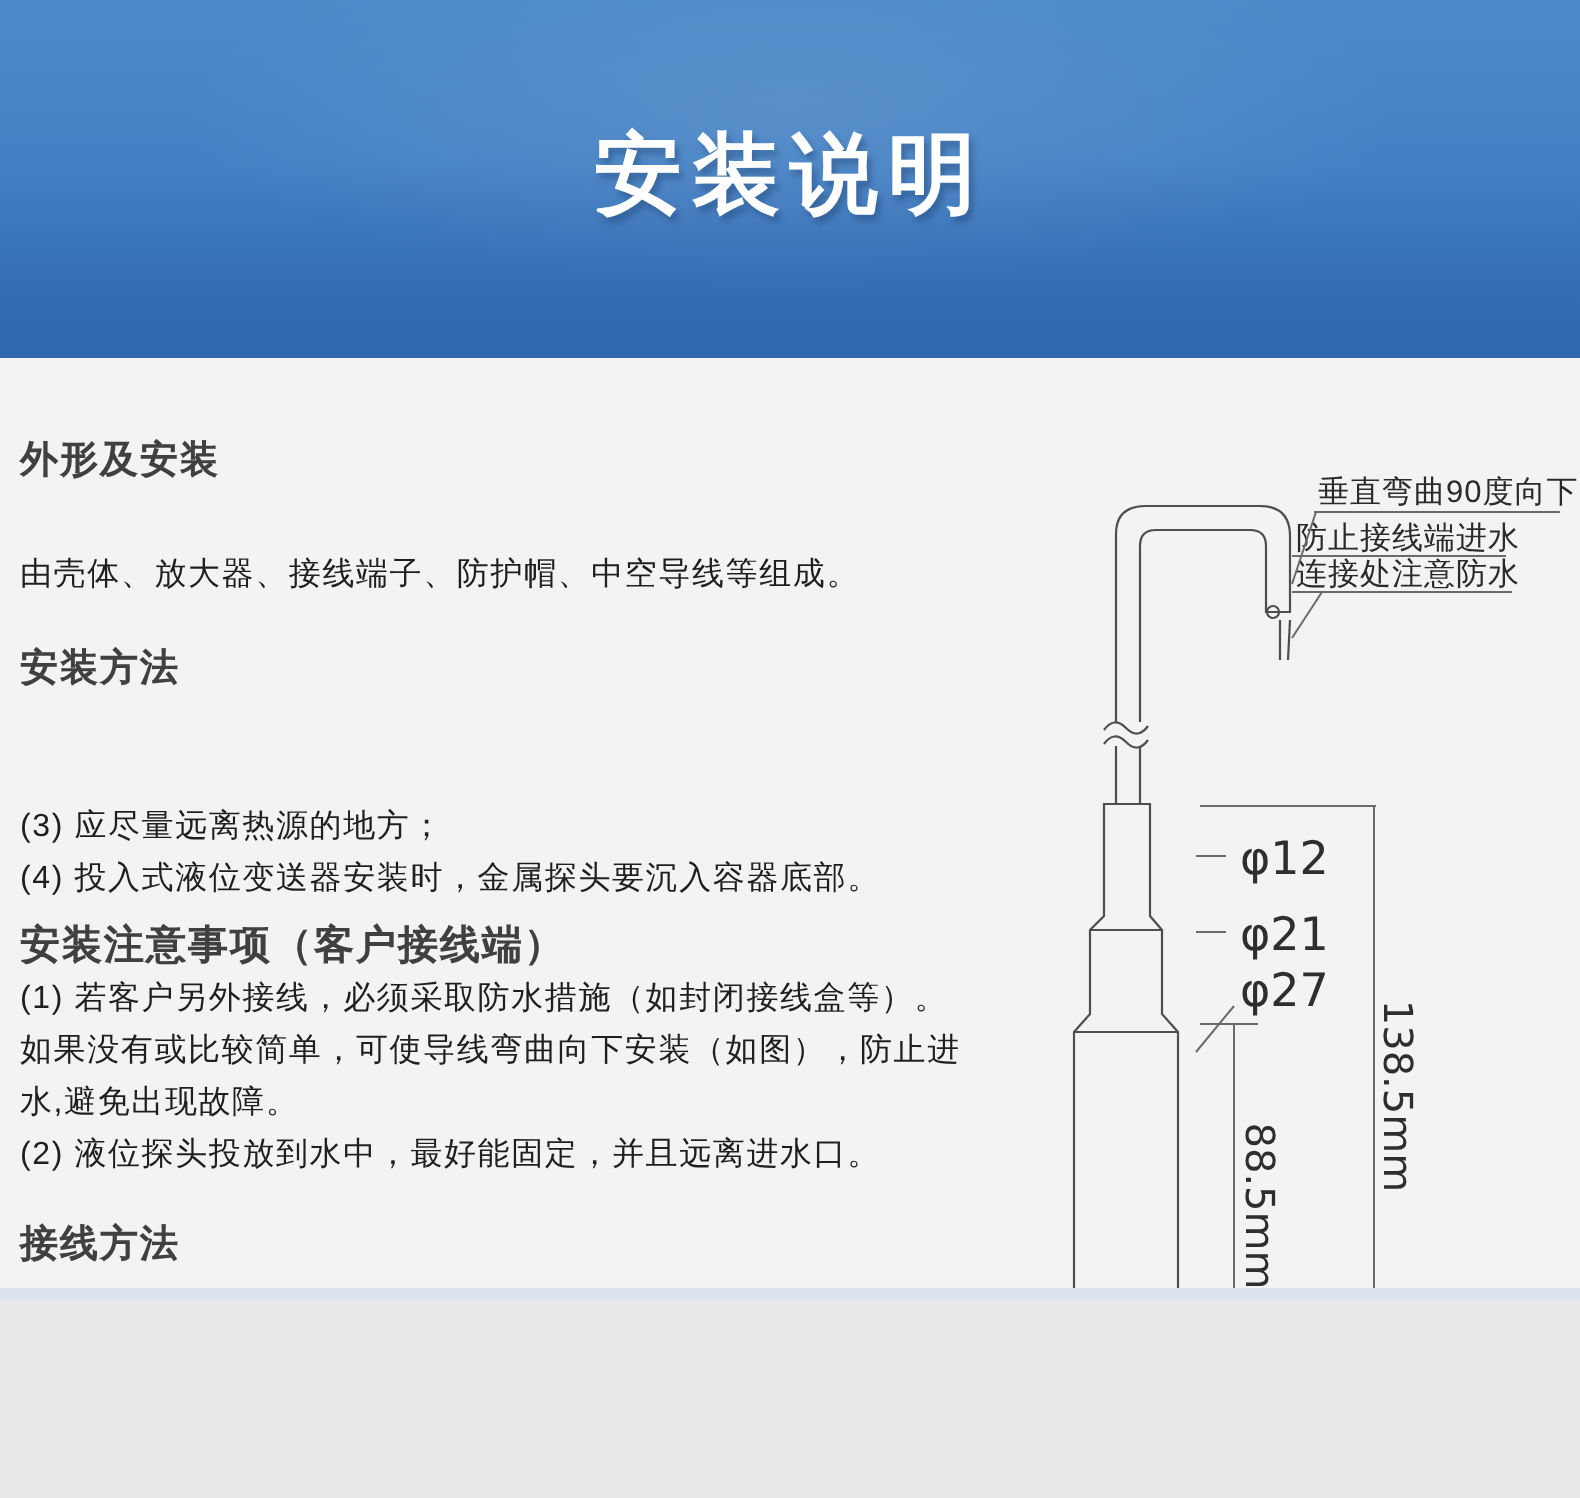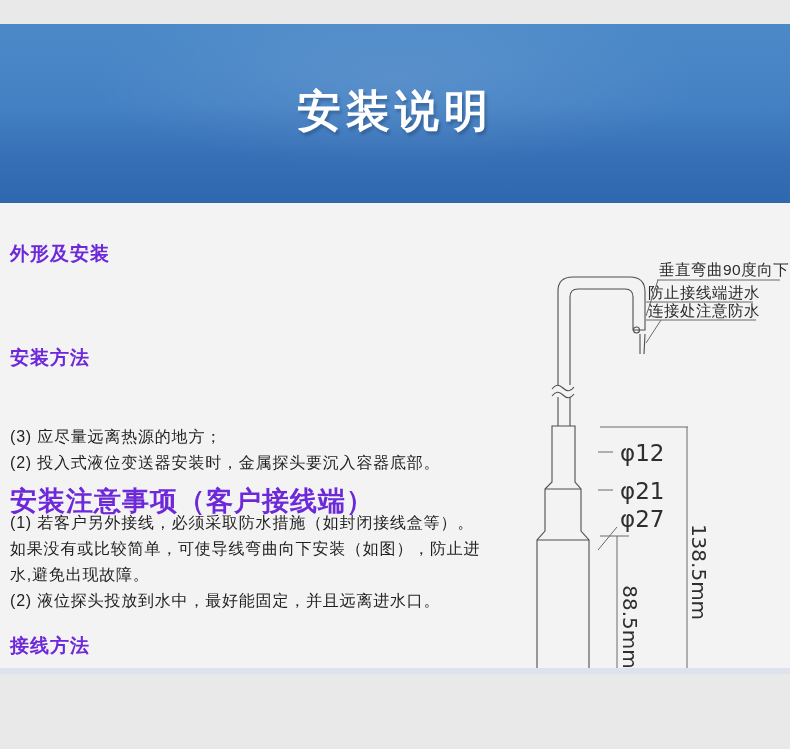--- a/index.html
+++ b/index.html
@@ -1,38 +1,38 @@
 <!DOCTYPE html>
 <html><head>
 <meta charset="utf-8">
 <style>
   * { margin:0; padding:0; box-sizing:border-box; }
   html,body { width:790px; }
   body { font-family:"Liberation Sans", sans-serif; background:#e9e9ea; }
   .page {
     position:relative; width:790px; height:650px;
-    background:#f3f3f4; overflow:hidden;margin-top:24px;
+    background:#f3f3f4; overflow:hidden;
   }
   
   .banner {
     position:absolute; left:0; top:0; width:790px; height:179px;
     background:
       radial-gradient(ellipse 60% 80% at 50% 30%, rgba(255,255,255,0.10), rgba(255,255,255,0) 65%),
       linear-gradient(180deg, #4b89c8 0%, #4481c4 45%, #366fb5 75%, #2f68ae 100%);
   }
   .banner-title {
     position:absolute; left:0; top:58px; width:790px;
     text-align:center; color:#ffffff; font-size:44px; font-weight:bold;
     letter-spacing:5px; text-shadow:2px 3px 3px rgba(20,50,90,0.35);
   }
   
   .txt { position:absolute; left:10px; white-space:nowrap; color:#1f1f1f; }
-  .h   { font-size:19px; font-weight:bold; letter-spacing:1px; color:#6d28d9; }
+  .h   { font-size:19px; font-weight:bold; letter-spacing:1px; color:#404040; }
   .p   { font-size:16px; letter-spacing:0.8px; }
-  .h2  { font-size:27px; }
+  .h2  { font-size:20px; }
   .wire-gap { display:inline-block; margin-left:42px; }
   .caption {
     position:absolute; left:360px; top:671px; white-space:nowrap;
     font-size:21px; font-weight:bold; letter-spacing:2px; color:#111;
   }
   
   .diagram { position:absolute; left:520px; top:200px; width:270px; height:520px; }
   .diagram path, .diagram line, .diagram circle { fill:none; stroke:#4e4e4e; stroke-width:1.1; }
   .diagram .thin { stroke-width:1; stroke:#6a6a6a; }
   .dim-label { font-family:"DejaVu Sans", sans-serif; font-size:23px; fill:#2e2e2e; stroke:none; }
@@ -46,24 +46,25 @@
 </head>
 <body>
 
 <div class="page">
 
   <div class="banner">
     <div class="banner-title">安装说明</div>
   </div>
 
   <div class="txt h" style="top:217px">外形及安装</div>
+  <div class="txt p" style="top:277px">由壳体、放大器、接线端子、防护帽、中空导线等组成。</div>
 
   <div class="txt h" style="top:321px">安装方法</div>
   <div class="txt p" style="top:403px">(3) 应尽量远离热源的地方；</div>
-  <div class="txt p" style="top:429px">(2) 投入式液位变送器安装时，金属探头要沉入容器底部。</div>
+  <div class="txt p" style="top:429px">(4) 投入式液位变送器安装时，金属探头要沉入容器底部。</div>
 
   <div class="txt h h2" style="top:459px">安装注意事项（客户接线端）</div>
   <div class="txt p" style="top:489px">(1) 若客户另外接线，必须采取防水措施（如封闭接线盒等）。</div>
   <div class="txt p" style="top:515px">如果没有或比较简单，可使导线弯曲向下安装（如图），防止进</div>
   <div class="txt p" style="top:541px">水,避免出现故障。</div>
   <div class="txt p" style="top:567px">(2) 液位探头投放到水中，最好能固定，并且远离进水口。</div>
 
   <div class="txt h" style="top:609px">接线方法</div>
   <div class="txt p" style="top:667px">黑色电源负（避免出现故障）</div>
 

